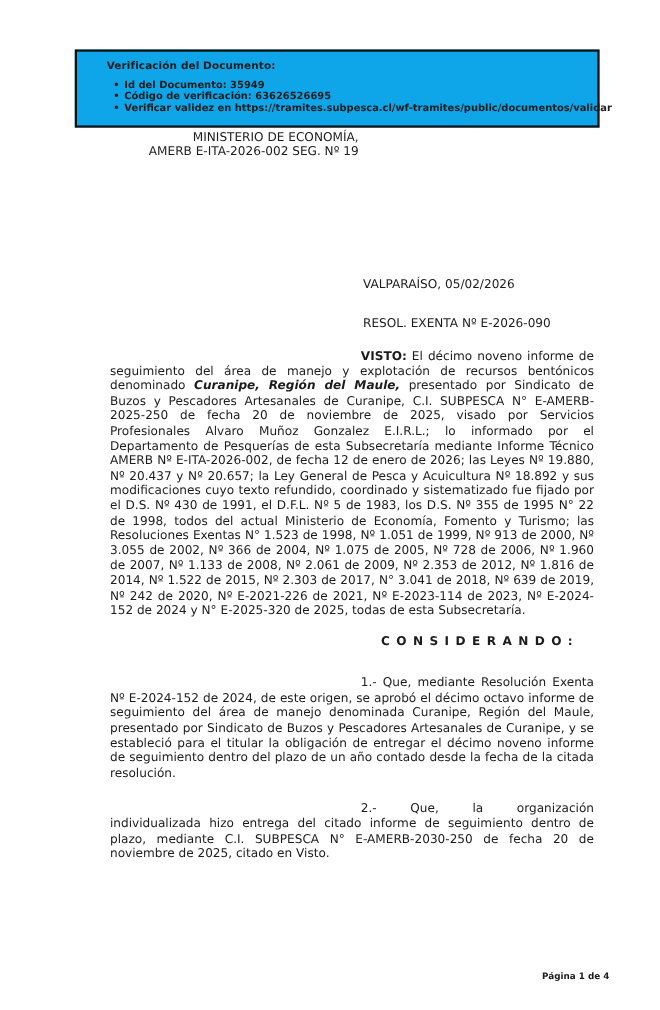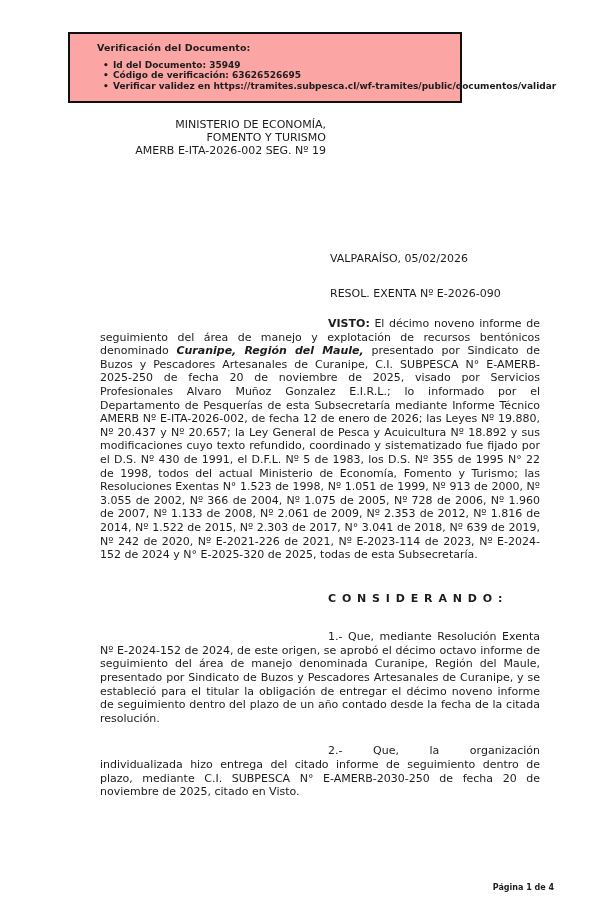--- a/index.html
+++ b/index.html
@@ -11,25 +11,25 @@
     background: #ffffff;
     font-family: "DejaVu Sans", "Liberation Sans", sans-serif;
     color: #1c1c1c;
     overflow: hidden;
   }
 
   
   .verification-box {
     position: absolute;
     left: 68px;
-    top: 32px;
-    width: 394px;
+    top: 45px;
+    width: 477px;
     height: 71px;
     border: 2px solid #101010;
-    background: #fca5a5;
+    background: #0ea5e9;
   }
   .vbox-title {
     margin: 8px 0 0 27px;
     font-size: 9.5px;
     font-weight: bold;
     letter-spacing: 0.1px;
   }
   .vbox-list {
     margin: 7px 0 0 33px;
     list-style: none;
@@ -92,26 +92,26 @@
     top: 317px;
     width: 440px;
     font-size: 11px;
     line-height: 13.6px;
     text-align: justify;
   }
   .para { text-indent: 228px; }
   .b { font-weight: bold; }
   .bi { font-weight: bold; font-style: italic; }
   .considerando {
-    margin-top: 30px;
+    margin-top: 14px;
     margin-left: 228px;
     font-weight: bold;
     font-size: 11px;
     letter-spacing: 1px;
-    text-align: left;
+    text-align: center;
     white-space: nowrap;
   }
   .p1 { margin-top: 25px; }
   .p2 { margin-top: 19px; }
 
   
   .page-footer {
     position: absolute;
     top: 883px;
     right: 46px;
@@ -128,21 +128,20 @@
     <div class="vbox-title">Verificación del Documento:</div>
     <ul class="vbox-list">
       <li>Id del Documento: 35949</li>
       <li>Código de verificación: 63626526695</li>
       <li>Verificar validez en https://tramites.subpesca.cl/wf-tramites/public/documentos/validar</li>
     </ul>
   </div>
 
   <div class="letterhead">
     <div>MINISTERIO DE ECONOMÍA,</div>
-    <div>FOMENTO Y TURISMO</div>
     <div>AMERB E-ITA-2026-002 SEG. Nº 19</div>
   </div>
 
 
   <div class="place-date">VALPARAÍSO, 05/02/2026</div>
 
   <div class="resol-number">RESOL. EXENTA Nº E-2026-090</div>
 
   <div class="body-text">
     <p class="para"><span class="b">VISTO:</span><span> El décimo noveno informe de seguimiento del área de manejo y explotación de recursos bentónicos denominado </span><span class="bi">Curanipe, Región del Maule,</span><span> presentado por Sindicato de Buzos y Pescadores Artesanales de Curanipe, C.I. SUBPESCA N° E-AMERB-2025-250 de fecha 20 de noviembre de 2025, visado por Servicios Profesionales Alvaro Muñoz Gonzalez E.I.R.L.; lo informado por el Departamento de Pesquerías de esta Subsecretaría mediante Informe Técnico AMERB Nº E-ITA-2026-002, de fecha 12 de enero de 2026; las Leyes Nº 19.880, Nº 20.437 y Nº 20.657; la Ley General de Pesca y Acuicultura Nº 18.892 y sus modificaciones cuyo texto refundido, coordinado y sistematizado fue fijado por el D.S. Nº 430 de 1991, el D.F.L. Nº 5 de 1983, los D.S. Nº 355 de 1995 N° 22 de 1998, todos del actual Ministerio de Economía, Fomento y Turismo; las Resoluciones Exentas N° 1.523 de 1998, Nº 1.051 de 1999, Nº 913 de 2000, Nº 3.055 de 2002, Nº 366 de 2004, Nº 1.075 de 2005, Nº 728 de 2006, Nº 1.960 de 2007, Nº 1.133 de 2008, Nº 2.061 de 2009, Nº 2.353 de 2012, Nº 1.816 de 2014, Nº 1.522 de 2015, Nº 2.303 de 2017, N° 3.041 de 2018, Nº 639 de 2019, Nº 242 de 2020, Nº E-2021-226 de 2021, Nº E-2023-114 de 2023, Nº E-2024-152 de 2024 y N° E-2025-320 de 2025, todas de esta Subsecretaría.</span></p>

